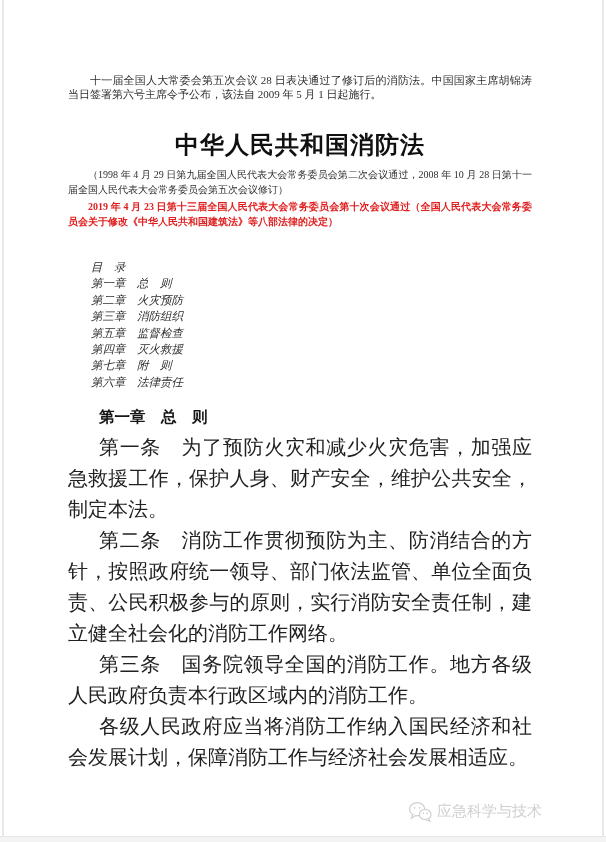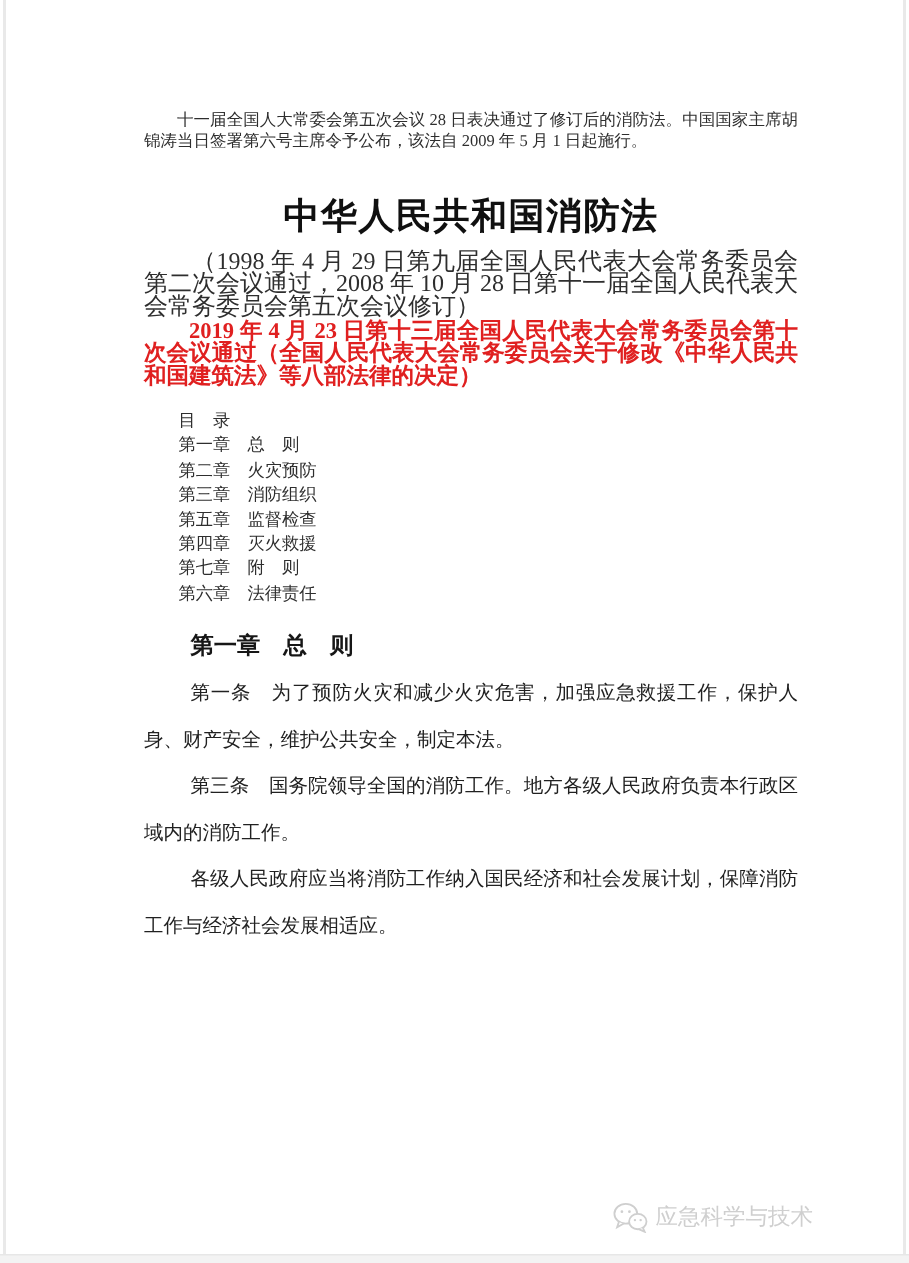--- a/index.html
+++ b/index.html
@@ -10,47 +10,47 @@
   }
   .stage { position:relative; width:606px; height:842px; background:#ffffff; }
   .edge { position:absolute; background:#e9e9e9; }
   .edge-left  { left:2px;  top:0; width:2px; height:836px; }
   .edge-right { right:2px; top:0; width:2px; height:836px; }
   .edge-bottom{ left:0; right:0; top:836px; bottom:0; background:#f3f3f3; border-top:1px solid #e7e7e7; }
   .page {
     position:absolute; left:4px; top:0; width:598px; height:836px;
     background:#ffffff; border-radius:0 0 6px 6px;
   }
-  .content { padding:74px 70px 0 92px; }
+  .content { padding:74px 70px 0 64px; }
 
   .intro {
     margin:0; font-size:11px; line-height:13.5px;
     text-indent:2em; color:#2e2e2e; text-align:justify;
   }
   .law-title {
     margin:29px 0 0 0; font-size:24px; line-height:30px;
     font-weight:bold; text-align:center; color:#101010;
     letter-spacing:1px;
   }
   .note {
-    margin:7px 0 0 0; font-size:16px; line-height:15px;
+    margin:7px 0 0 0; font-size:10px; line-height:15px;
     text-indent:2em; color:#2e2e2e; text-align:justify;
   }
   .note-red {
-    margin:2px 0 0 0; font-size:15px; line-height:15px;
+    margin:2px 0 0 0; font-size:10px; line-height:15px;
     text-indent:2em; font-weight:bold; color:#e02020; text-align:justify;
   }
-  .toc { margin-top:14px; }
+  .toc { margin-top:30px;font-style:italic; }
   .toc p { margin:0; padding-left:23px; font-size:11.5px; line-height:16.4px; color:#2e2e2e; }
   .chapter-heading {
     margin:12px 0 0 0; padding-left:31px;
     font-size:15.5px; line-height:30px; font-weight:bold; color:#161616;
   }
   .articles p {
-    margin:0; font-size:13px; line-height:31px;
+    margin:0; font-size:20px; line-height:31px;
     text-indent:31px; color:#212121; text-align:justify;font-family:Liberation Serif, serif;
   }
   .seg-strike { text-decoration:line-through; }
   .seg-red { color:#e23b3b; }
 
   .watermark {
     position:absolute; right:60px; bottom:14px;
     display:flex; align-items:center; gap:5px;
     color:#cfcfcf; font-size:15px;
     font-family:"Liberation Sans","DejaVu Sans",sans-serif;
@@ -84,20 +84,21 @@
         <p>第五章　监督检查</p>
         <p>第四章　灭火救援</p>
         <p>第七章　附　则</p>
         <p>第六章　法律责任</p>
       </div>
 
       <h2 class="chapter-heading">第一章　总　则</h2>
 
       <div class="articles">
         <p><span>第一条　为了预防火灾和减少火灾危害，加强应急救援工作，保护人身、财产安全，维护公共安全，制定本法。</span></p>
+        <p><span>第二条　消防工作贯彻预防为主、防消结合的方针，按照政府统一领导、部门依法监管、单位全面负责、公民积极参与的原则，实行消防安全责任制，建立健全社会化的消防工作网络。</span></p>
         <p><span>第三条　国务院领导全国的消防工作。地方各级人民政府负责本行政区域内的消防工作。</span></p>
         <p><span>各级人民政府应当将消防工作纳入国民经济和社会发展计划，保障消防工作与经济社会发展相适应。</span></p>
       </div>
 
     </div>
 
     <div class="watermark">
       <svg width="24" height="21" viewBox="0 0 24 21" fill="none" stroke="#cfcfcf" stroke-width="1.2">
         <ellipse cx="9.2" cy="8.2" rx="7.6" ry="6.6"></ellipse>
         <path d="M4.6 13.6 L3.4 17.2 L7.6 14.8" fill="#ffffff" stroke="#cfcfcf"></path>

